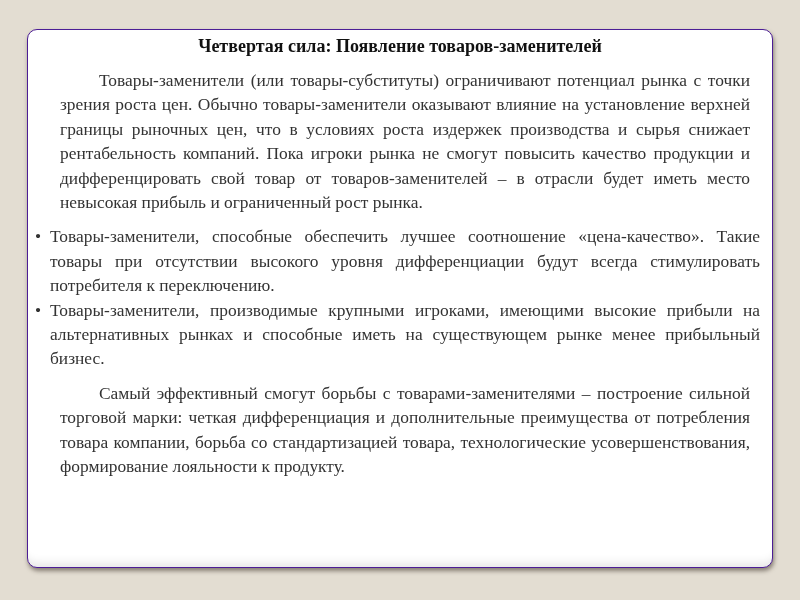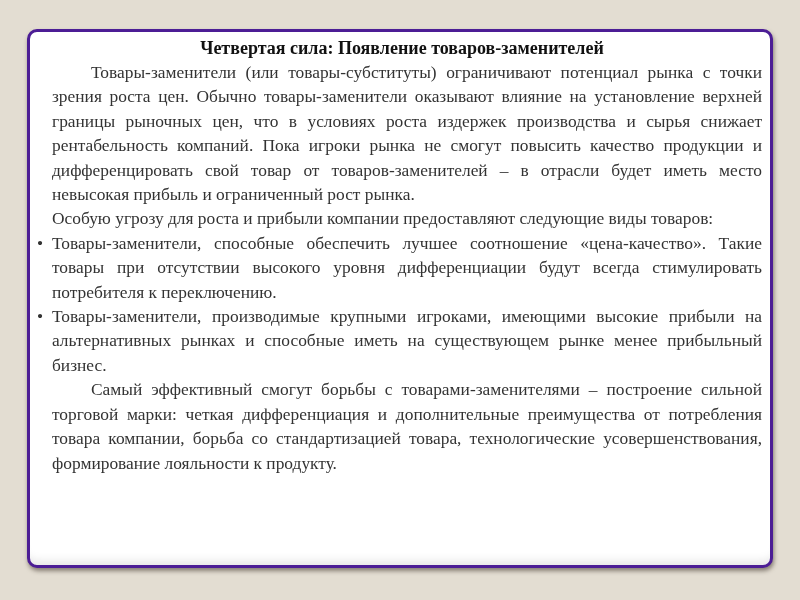--- a/index.html
+++ b/index.html
@@ -18,21 +18,21 @@
   }
   .card {
     position: absolute;
     left: 27px;
     top: 29px;
     width: 746px;
     height: 539px;
     background: #ffffff;
     border-radius: 10px;
     box-shadow: 1px 3px 4px rgba(60, 50, 40, 0.55), inset 0 -12px 10px -8px rgba(0,0,0,0.10);
-    border: 3px solid #4c1d95;
+    border: 1px solid #4c1d95;
     box-sizing: border-box;
   }
   .content {
     position: absolute;
     left: 22px;
     top: 4px;
     width: 710px;
     font-family: "Liberation Serif", "DejaVu Serif", serif;
     font-size: 17.4px;
     line-height: 24.4px;
@@ -42,21 +42,21 @@
     text-align: center;
     font-weight: bold;
     color: #111111;
     font-size: 18px;
     margin: 0 0 0 -10px;
     line-height: 24px;
   }
   .para {
     text-align: justify;
     text-align-last: left;
-    margin: 0;
+    margin: 10px;
   }
   .indent {
     text-indent: 39px;
   }
   .bullet {
     position: relative;
     text-align: justify;
     margin: 0;
   }
   .bullet-mark {
@@ -70,21 +70,20 @@
 </head>
 <body>
 
 <div class="slide">
   <div class="card">
     <div class="content">
       <div class="title">Четвертая сила: Появление товаров-заменителей</div>
 
       <p class="para indent">Товары-заменители (или товары-субституты) ограничивают потенциал рынка с точки зрения роста цен. Обычно товары-заменители оказывают влияние на установление верхней границы рыночных цен, что в условиях роста издержек производства и сырья снижает рентабельность компаний. Пока игроки рынка не смогут повысить качество продукции и дифференцировать свой товар от товаров-заменителей – в отрасли будет иметь место невысокая прибыль и ограниченный рост рынка.</p>
 
-      <p class="para">Особую угрозу для роста и прибыли компании предоставляют следующие виды товаров:</p>
 
       <div class="bullet">
         <span class="bullet-mark">•</span>
         <span>Товары-заменители, способные обеспечить лучшее соотношение «цена-качество». Такие товары при отсутствии высокого уровня дифференциации будут всегда стимулировать потребителя к переключению.</span>
       </div>
 
       <div class="bullet">
         <span class="bullet-mark">•</span>
         <span>Товары-заменители, производимые крупными игроками, имеющими высокие прибыли на альтернативных рынках и способные иметь на существующем рынке менее прибыльный бизнес.</span>
       </div>

